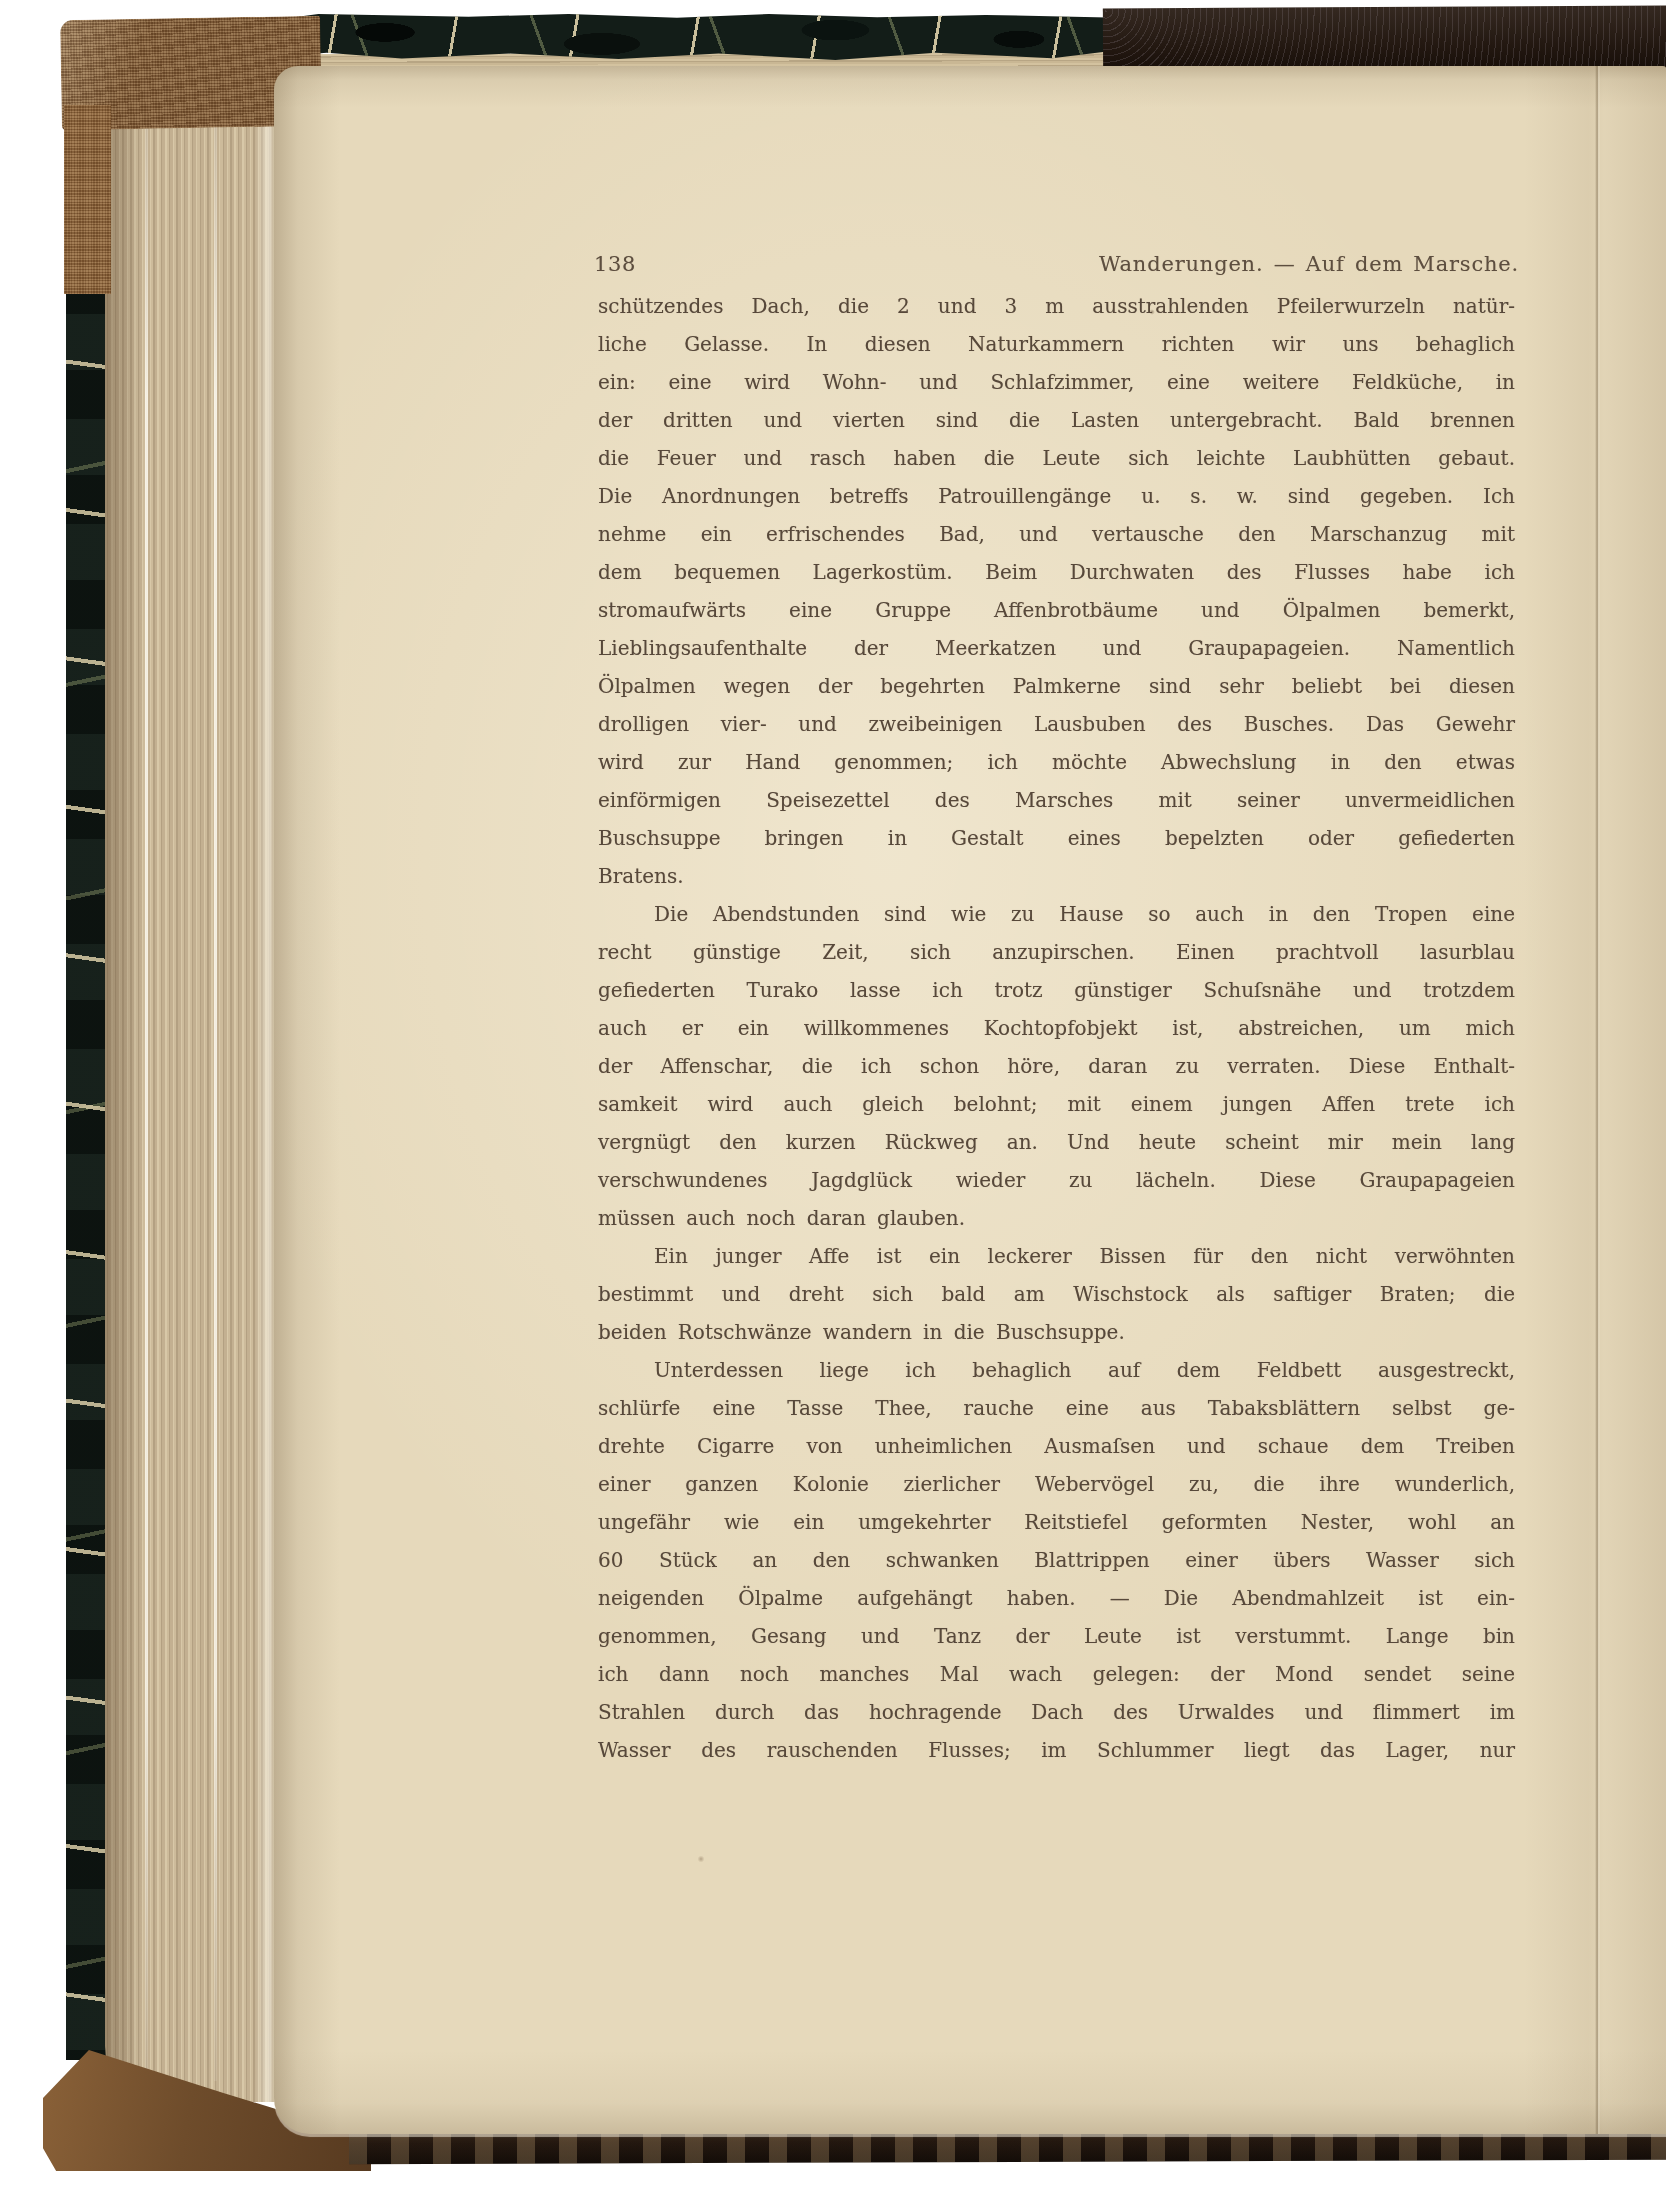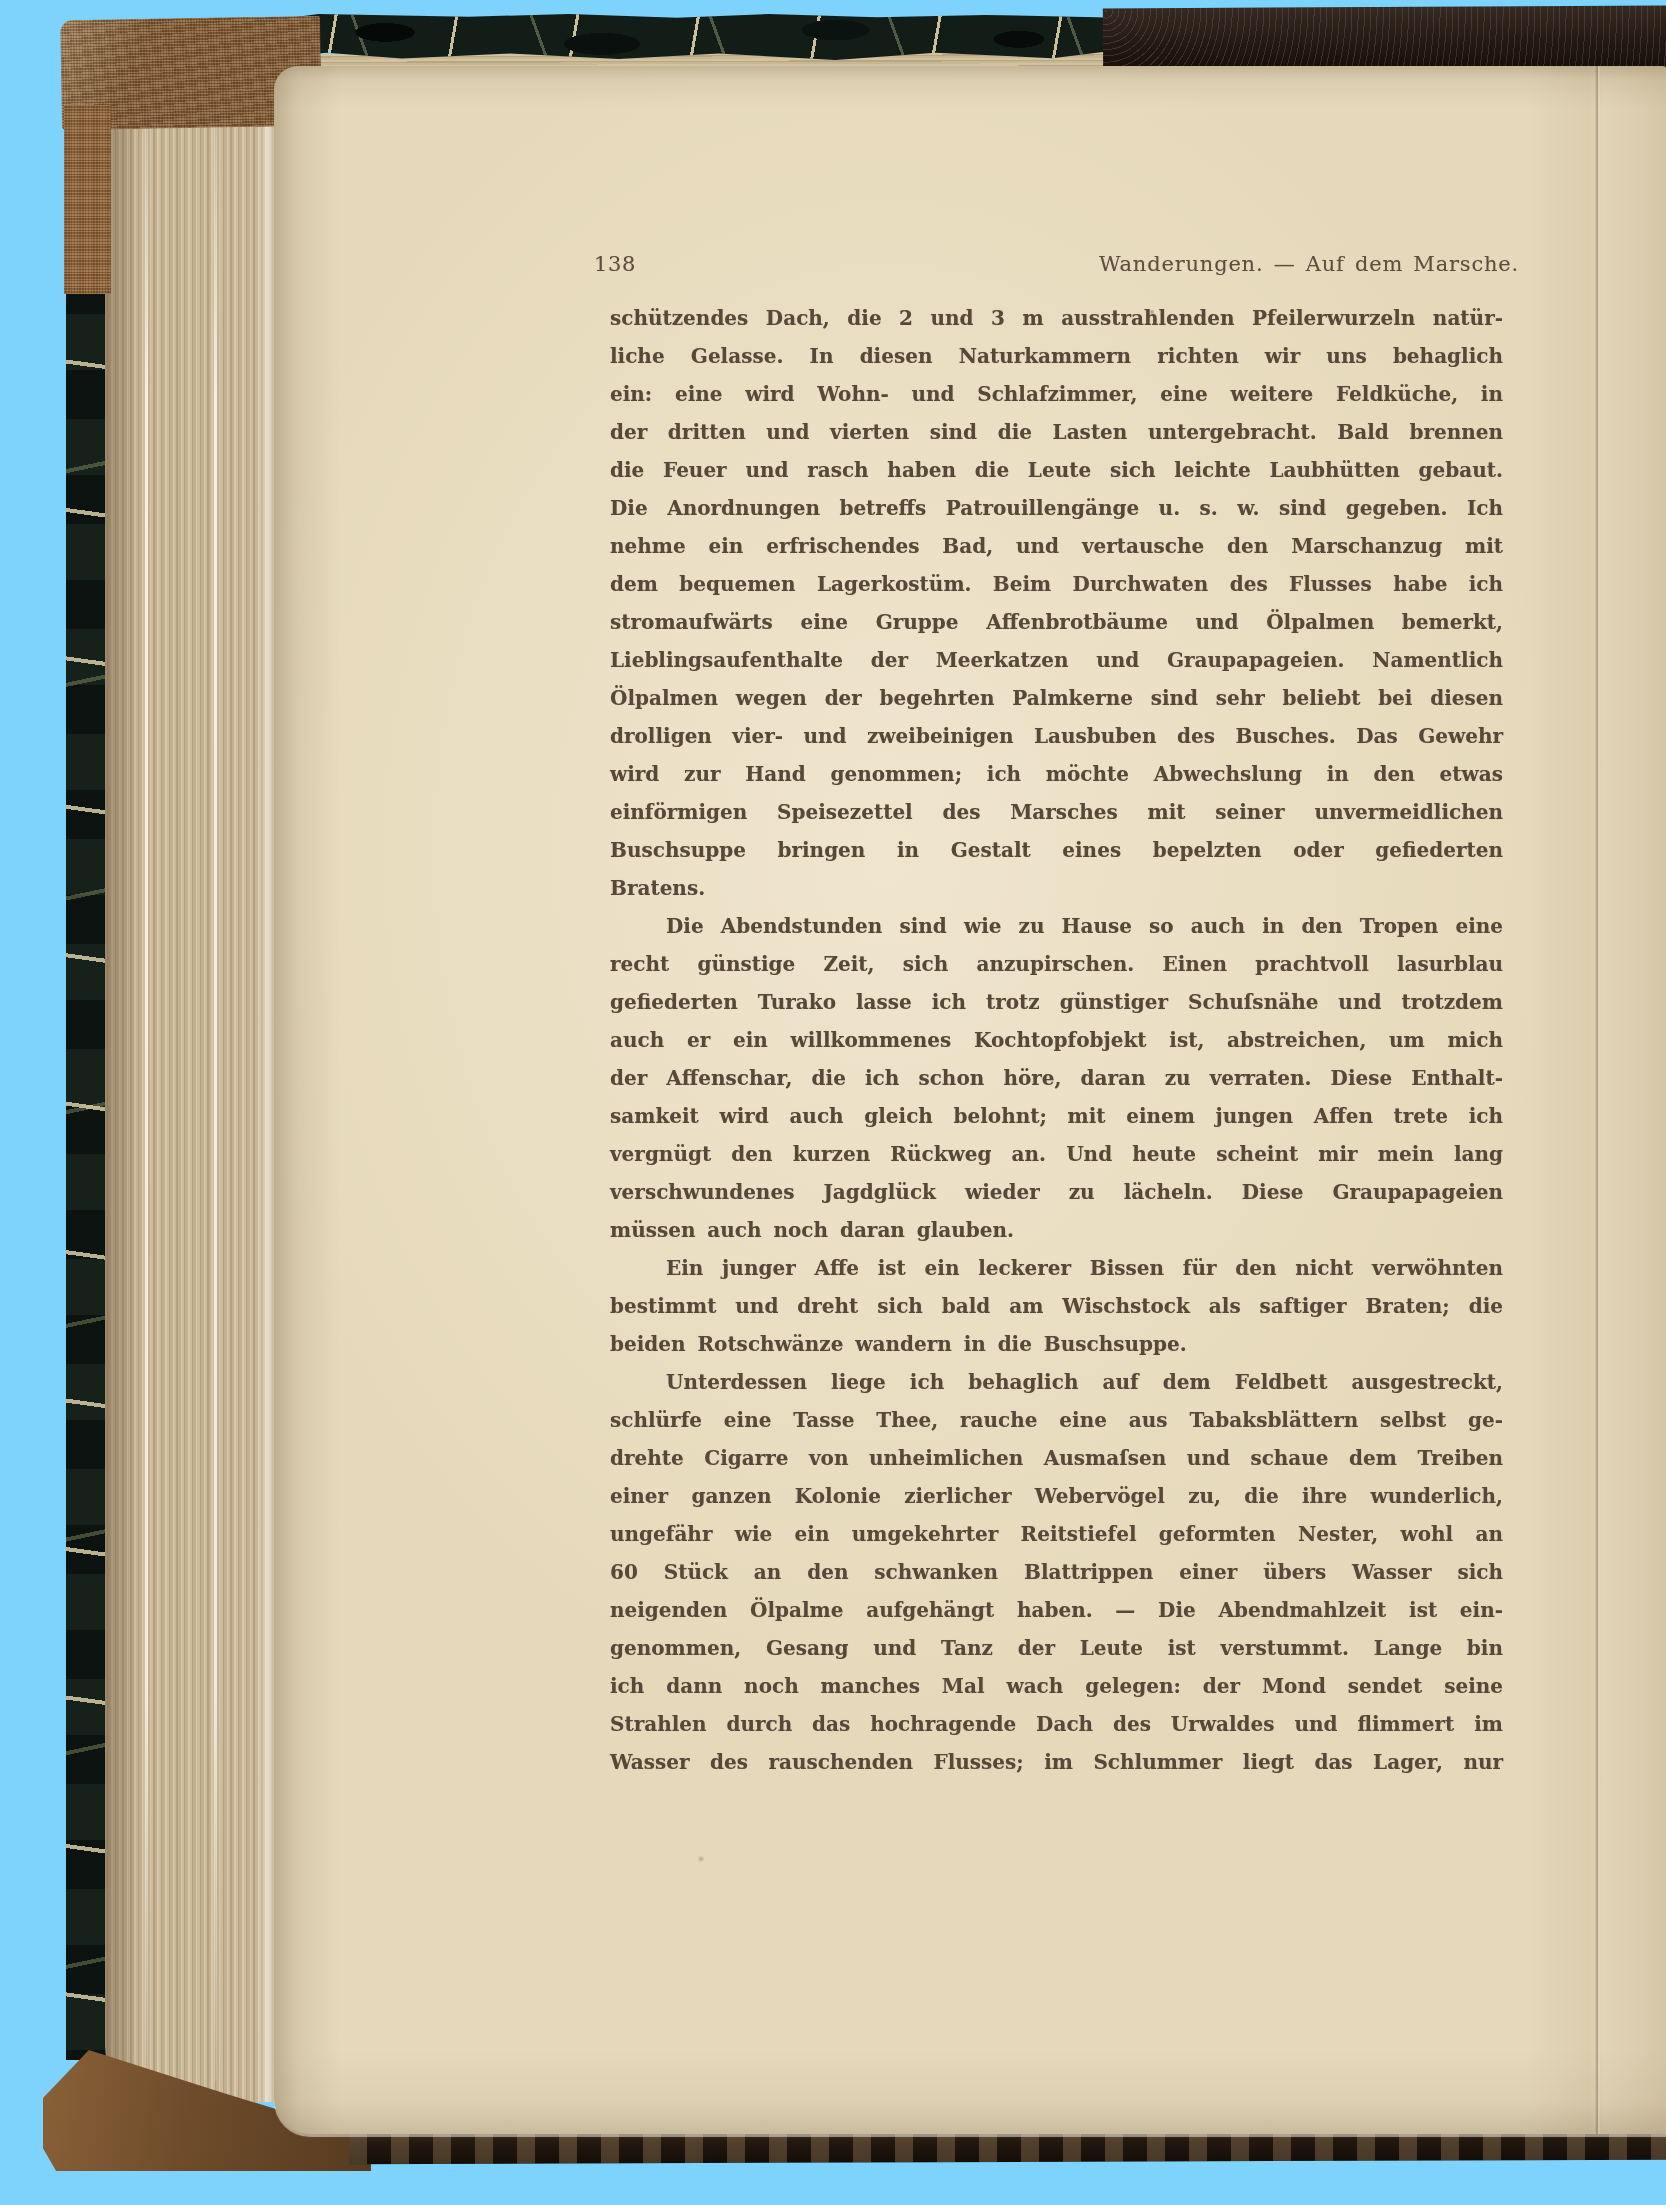--- a/index.html
+++ b/index.html
@@ -1,19 +1,19 @@
 <!DOCTYPE html>
 <html style="font-size:11.2px"><head>
 <meta charset="utf-8">
 <style>
   html,body{margin:0;padding:0;background:#101010;}
   .photo{
     position:relative;
     width:1667px;height:2205px;
-    background:#7dd3fc;
+    background:#ffffff;
     overflow:hidden;
     font-family:"DejaVu Serif","Liberation Serif",serif;
   }
 
   
 
   .marble-left{
     position:absolute;left:66px;top:265px;width:43px;height:1795px;
     background-color:#16201b;
     background-image:
@@ -129,21 +129,21 @@
     font-size:20px;
     text-shadow:0 0 0.7px rgba(87,72,58,.30);
   }
   .header-row{
     position:relative;height:38px;line-height:38px;
     font-size:21px;color:#5d4e3f;
   }
   .page-num{position:absolute;left:0;top:0;letter-spacing:0.7px;}
   .running-title{display:block;text-align:right;letter-spacing:0.8px;word-spacing:2.8px;}
 
-  .body-text{margin:16px;font-weight:bold;}
+  .body-text{margin:4px;}
   .line{
     line-height:38px;height:38px;
     text-align:justify;text-align-last:justify;
     word-spacing:1.4px;
   }
   .line.indent{text-indent:56px;}
   .line.p-end{text-align-last:left;word-spacing:4.9px;}
 </style>
 </head>
 <body>

